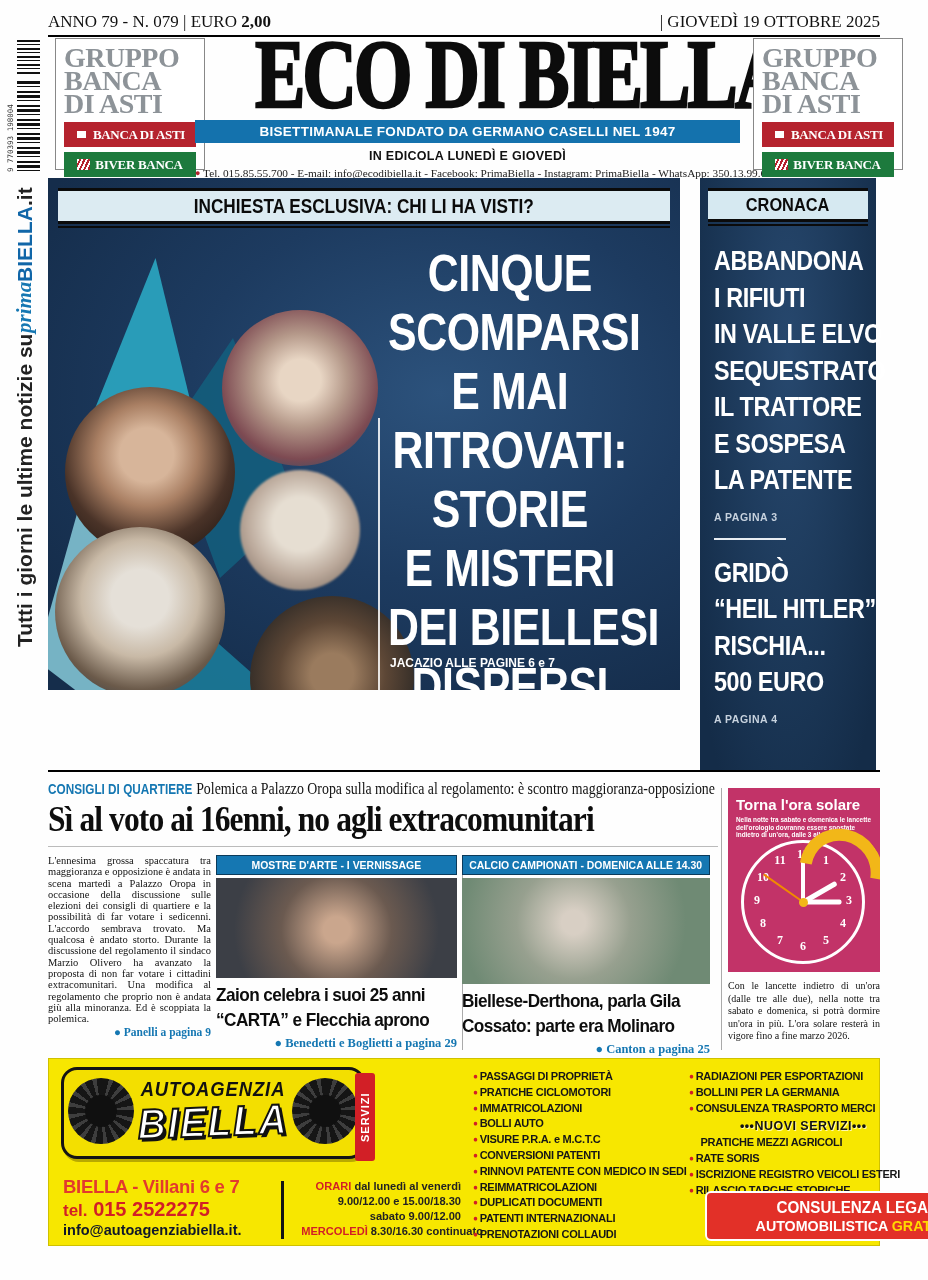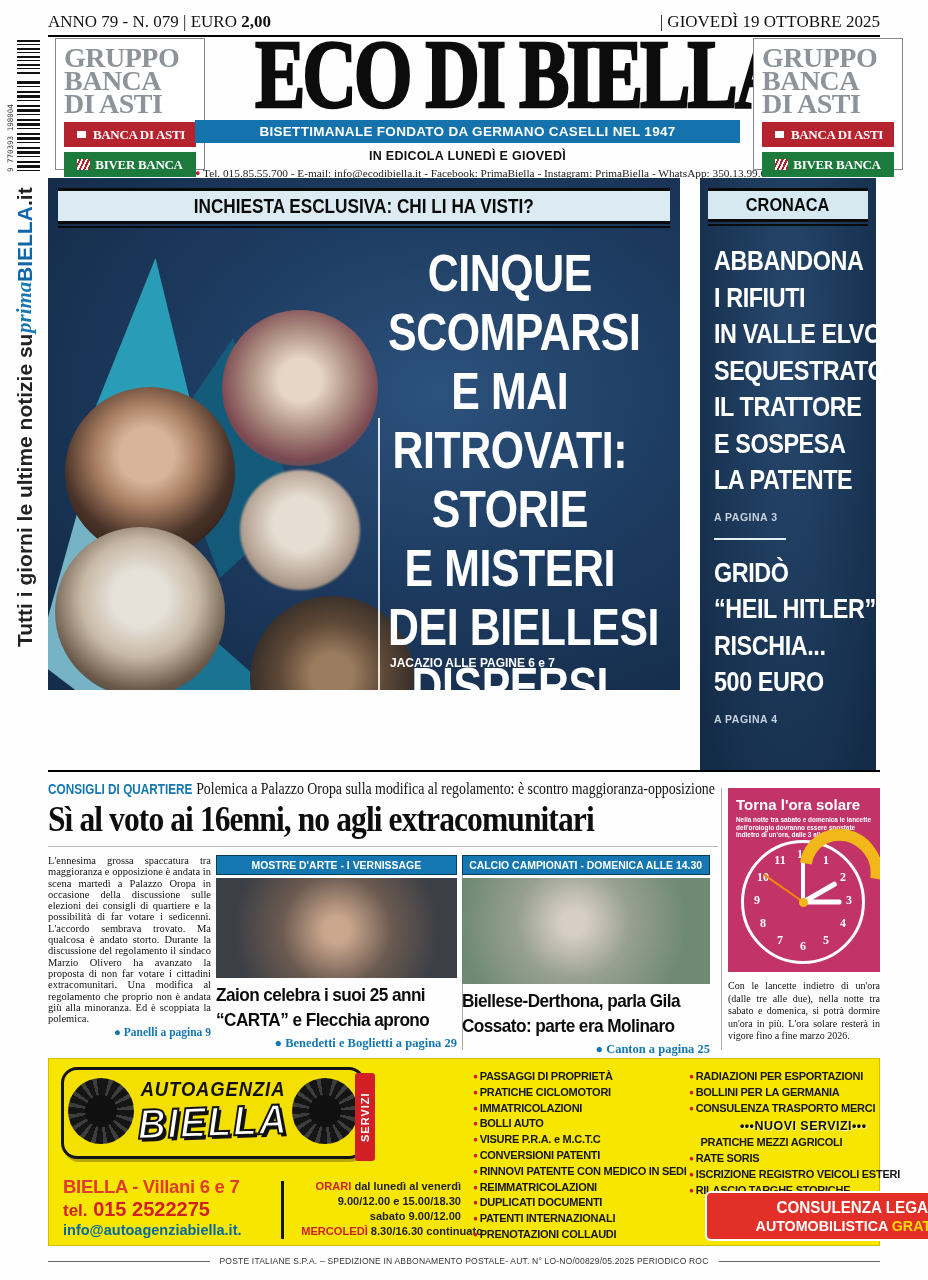--- a/index.html
+++ b/index.html
@@ -165,21 +165,21 @@
   .logo-main{position:absolute;left:56px;right:56px;top:28px;text-align:center;font-weight:900;font-size:42px;
       font-style:italic;color:#fff;letter-spacing:2px;white-space:nowrap;
       -webkit-text-stroke:2px #111;text-shadow:3px 3px 0 #111;transform:scaleX(0.92) rotate(-2deg);}
   .ad-ribbon{position:absolute;left:306px;top:14px;width:20px;height:88px;background:#d21f26;color:#fff;
       display:flex;align-items:center;justify-content:center;writing-mode:vertical-rl;transform:rotate(180deg);
       font-weight:800;font-size:11px;letter-spacing:1px;border-radius:3px;z-index:2;}
   .ad-contact{position:absolute;left:14px;top:118px;width:210px;line-height:1.12;}
   .ad-address{color:#e23a2e;font-weight:800;font-size:18.5px;letter-spacing:-0.3px;white-space:nowrap;}
   .ad-phone{color:#d21f26;font-weight:800;font-size:20px;white-space:nowrap;}
   .ad-phone .lbl{font-size:17px;}
-  .ad-email{color:#0369a1;font-weight:800;font-size:14.5px;margin-top:2px;white-space:nowrap;}
+  .ad-email{color:#0f172a;font-weight:800;font-size:14.5px;margin-top:2px;white-space:nowrap;}
   .ad-vline{position:absolute;left:232px;top:122px;width:2.5px;height:58px;background:#141414;}
   .ad-orari{position:absolute;left:242px;top:120px;width:170px;text-align:right;font-size:11.8px;font-weight:700;
       color:#222;line-height:1.28;transform:scaleX(0.94);transform-origin:right top;white-space:nowrap;}
   .orari-red{color:#d21f26;font-weight:800;}
   .ad-list1{position:absolute;left:424px;top:10px;width:214px;transform:scaleX(0.96);transform-origin:left top;}
   .svc{font-weight:800;font-size:11.5px;line-height:15.8px;color:#161616;letter-spacing:-0.3px;white-space:nowrap;}
   .svc::before{content:"● ";color:#d21f26;font-size:8.5px;vertical-align:1px;}
   .ad-list2{position:absolute;left:640px;top:10px;width:238px;transform:scaleX(0.96);transform-origin:left top;}
   .nuovi{text-align:center;font-weight:900;font-size:13px;color:#111;margin:2px 0;letter-spacing:0.5px;
       text-shadow:1px 1px 0 #fff8b0;}
@@ -448,17 +448,14 @@
 
     <div class="ad-legal">
       <div class="legal-l1">CONSULENZA LEGALE</div>
       <div class="legal-l2">
         <span>AUTOMOBILISTICA</span>
         <span class="legal-hl">GRATUITA!</span>
       </div>
     </div>
   </div>
 
-  <div class="pfooter">
-    <span>POSTE ITALIANE S.P.A. – SPEDIZIONE IN ABBONAMENTO POSTALE- AUT. N° LO-NO/00829/05.2025 PERIODICO ROC</span>
-  </div>
 
 </div>
 
 </body></html>

